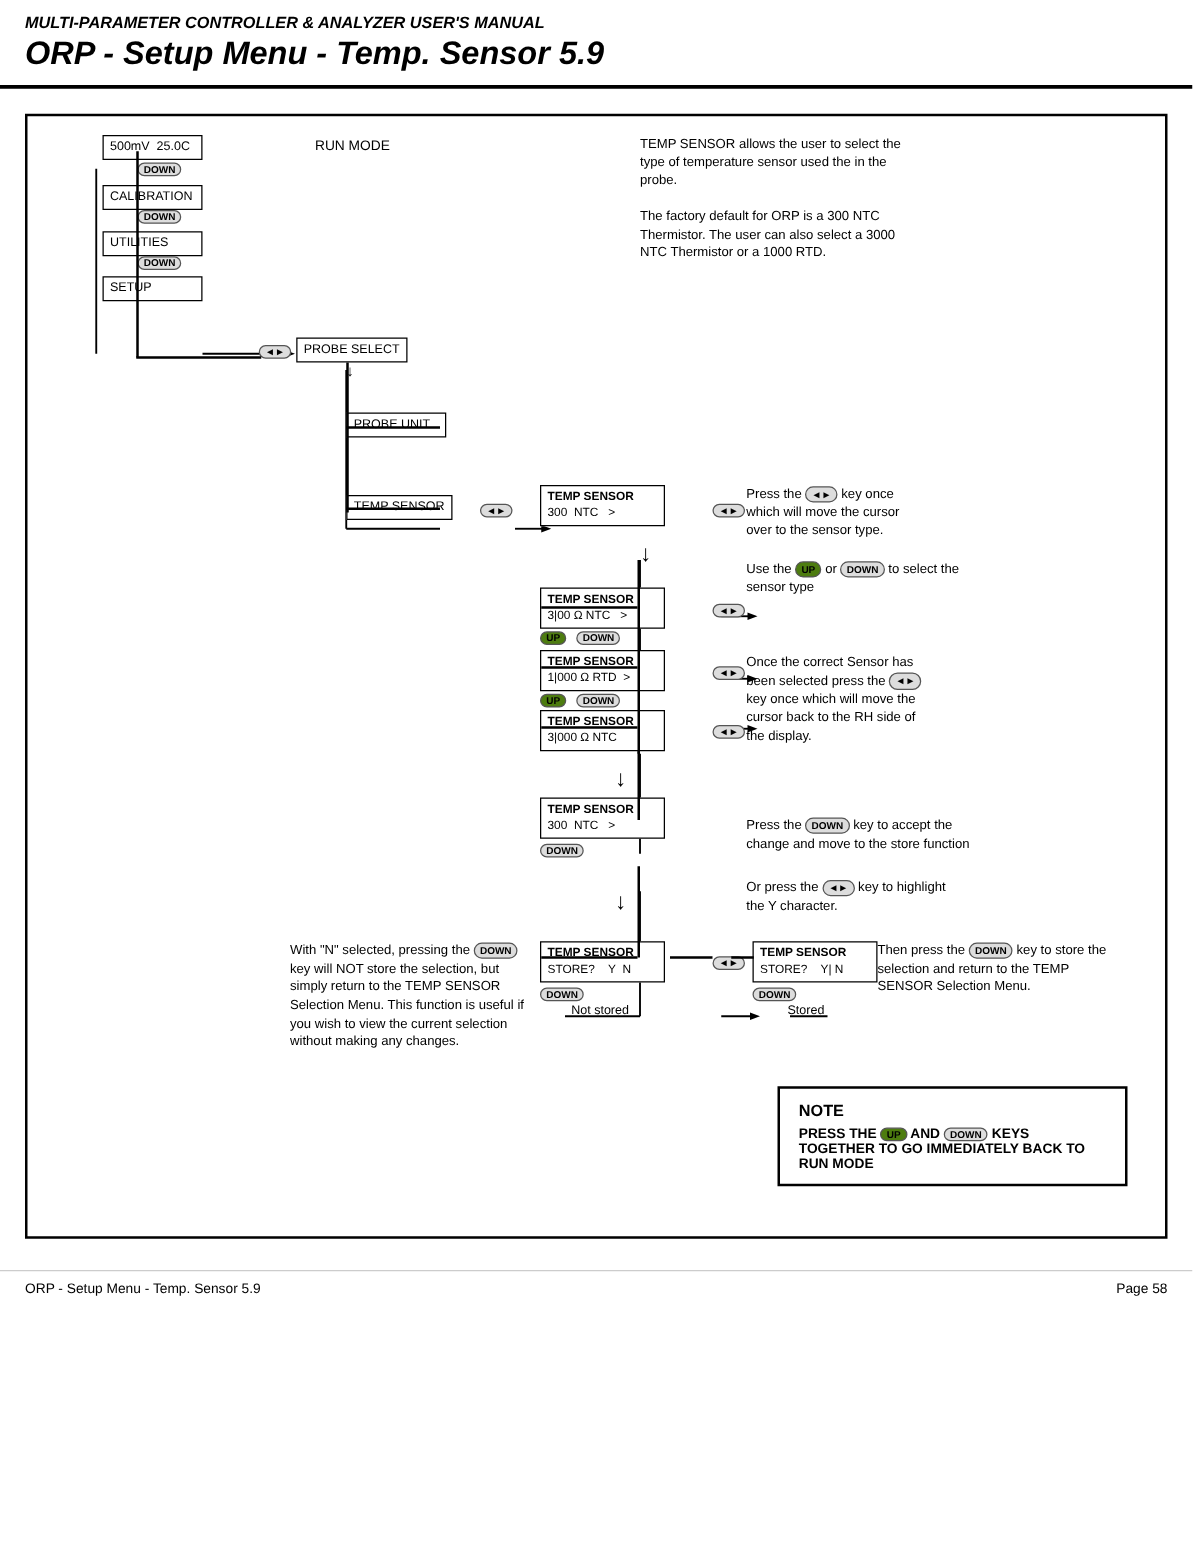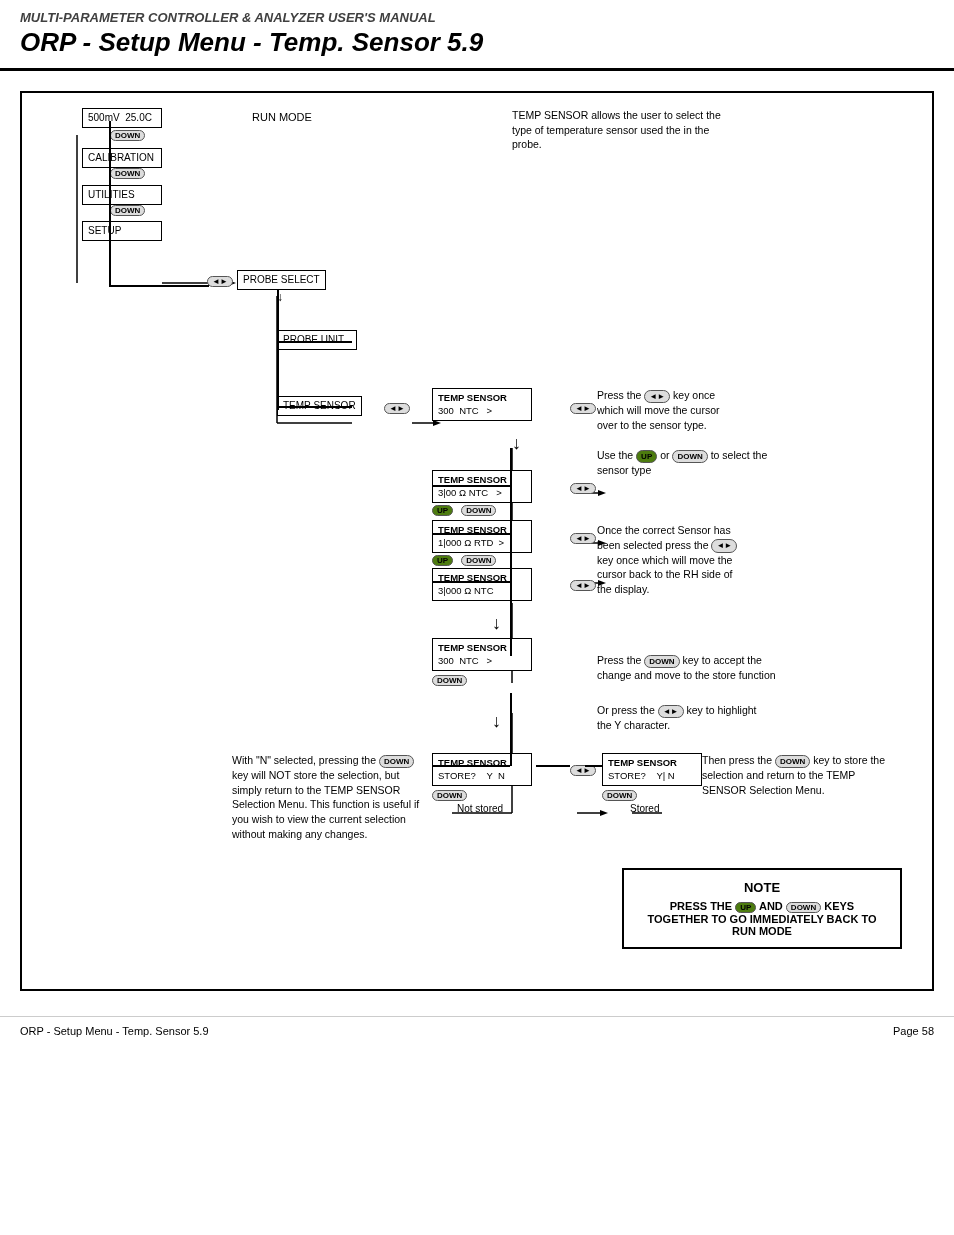--- a/index.html
+++ b/index.html
@@ -29,21 +29,21 @@
       width: 100%;
       height: 100%;
     }
     .header-text {
       flex: 1;
     }
     .header-title {
       font-size: 13px;
       font-weight: bold;
       font-style: italic;
-      color: #404040;
+      color: #000000;
       display: block;
       margin-bottom: 2px;
     }
     .header-subtitle {
       font-size: 26px;
       font-weight: bold;
       font-style: italic;
       color: #000;
       display: block;
     }
@@ -79,22 +79,22 @@
 
     
     .annotation {
       font-size: 10.5px;
       line-height: 1.4;
     }
 
     
     .note-box {
       border: 2px solid #000;
-      padding: 10px 1px;
-      text-align: center;
+      padding: 10px 15px;
+      text-align: left;
       font-size: 11px;
       font-weight: bold;
       position: absolute;
       right: 30px;
       bottom: 40px;
       width: 280px;
       margin-top: 15px;
     }
     .note-title {
       font-size: 13px;
@@ -167,20 +167,21 @@
     <span class="header-subtitle">ORP - Setup Menu - Temp. Sensor 5.9</span>
   </div>
 </div>
 
 <div class="main-content">
   <div class="diagram-box">
 
     <div style="position:absolute; left:490px; top:15px; width:350px;">
       <div class="annotation">TEMP SENSOR allows the user to select the<br>type of temperature sensor used the in the<br>probe.</div>
       <br>
+      <div class="annotation">The factory default for ORP is a 300 NTC<br>Thermistor. The user can also select a 3000<br>NTC Thermistor or a 1000 RTD.</div>
     </div>
 
     <svg class="diagram-svg">
 
       <line x1="55" y1="42" x2="55" y2="190" stroke="#000" stroke-width="1.5"></line>
 
       <line x1="140" y1="190" x2="210" y2="190" stroke="#000" stroke-width="1.5"></line>
 
       <polygon points="206,187 214,190 206,193" fill="#000"></polygon>
 

